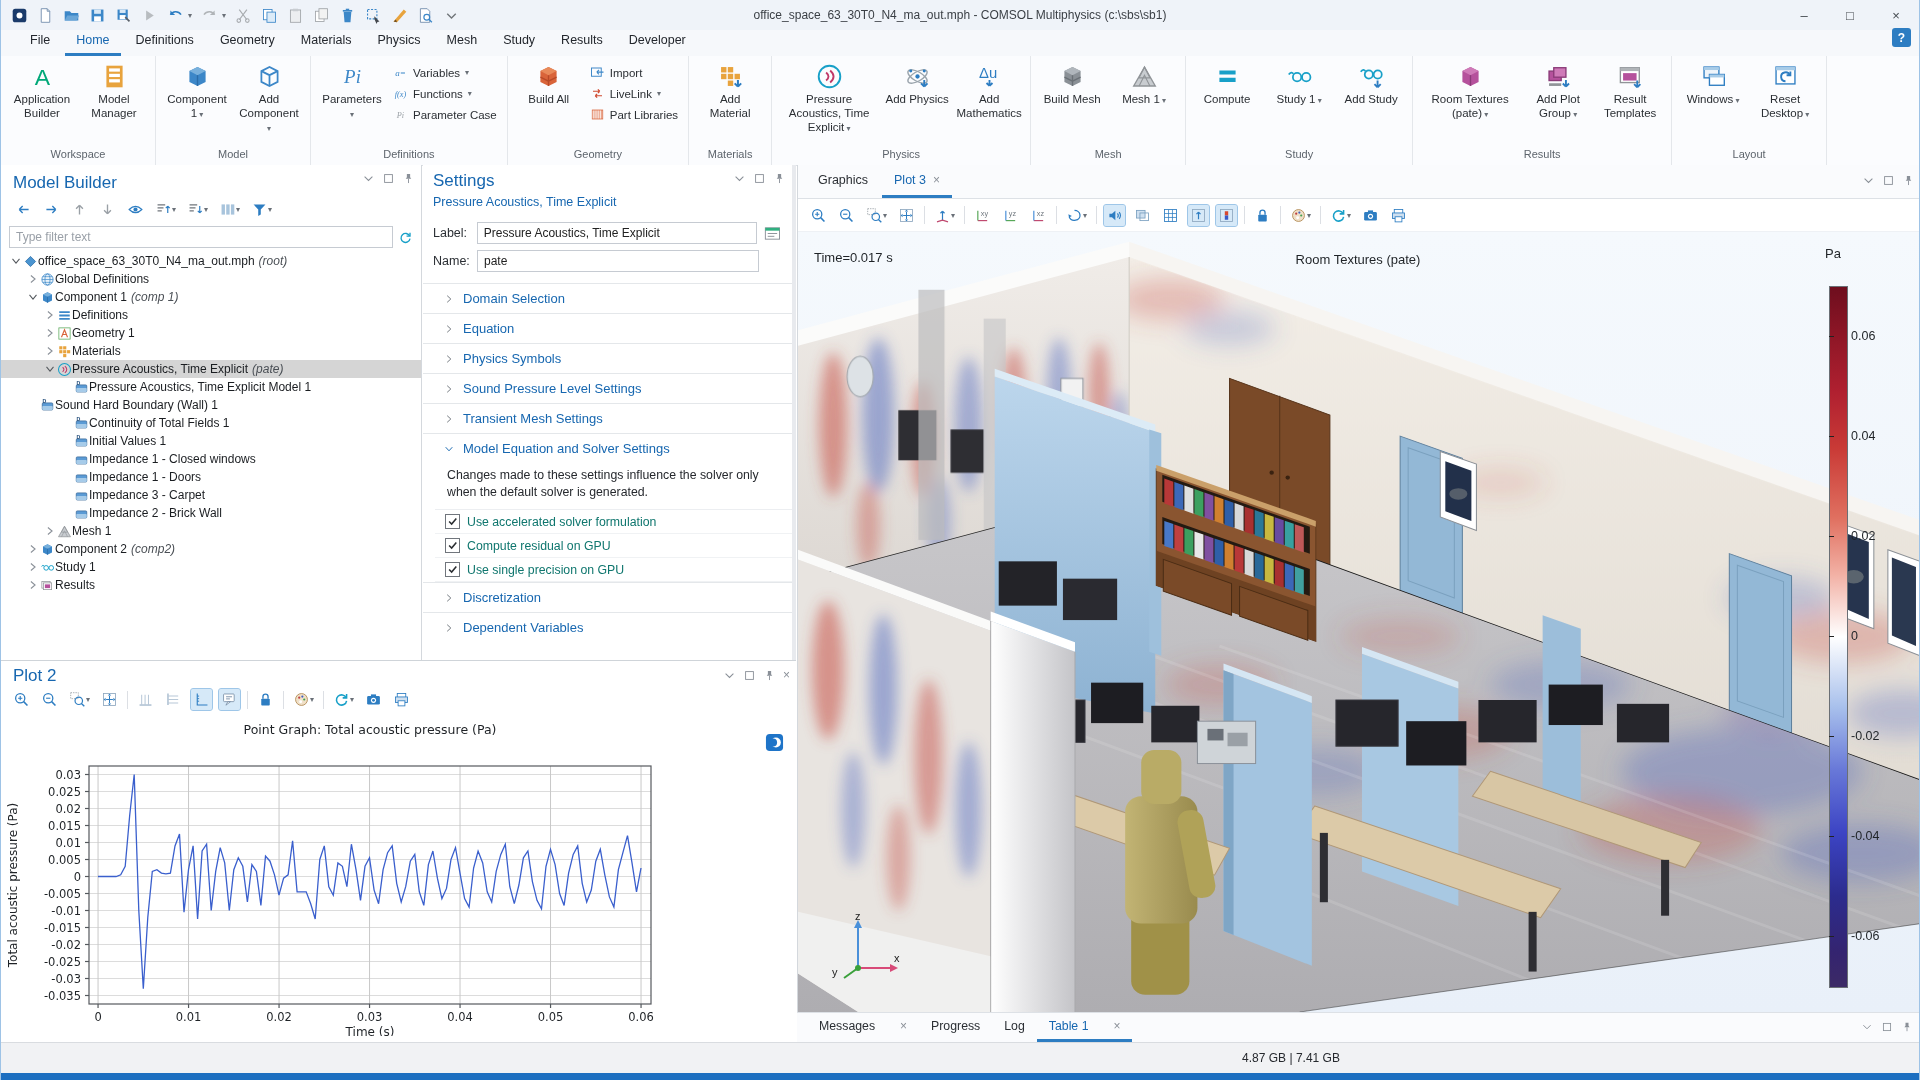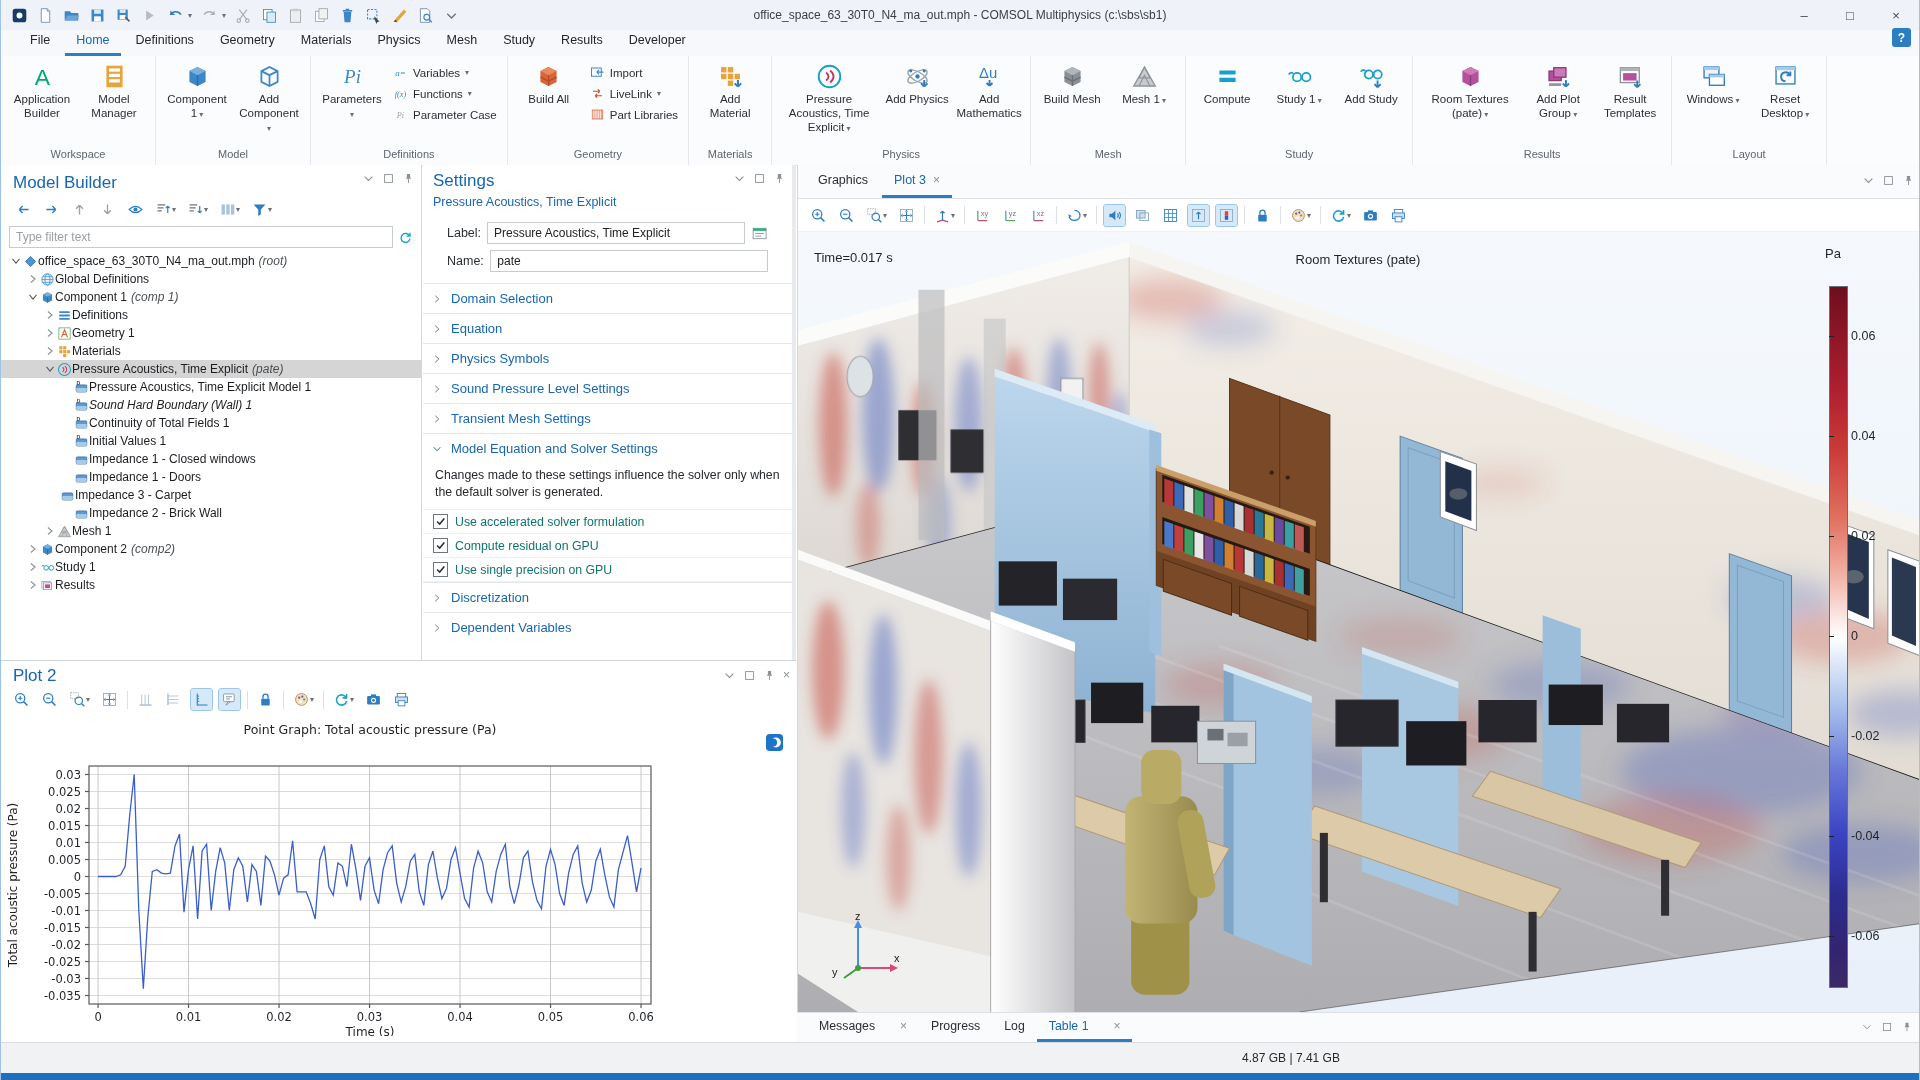--- a/index.html
+++ b/index.html
@@ -55,24 +55,24 @@
   #mb-tree{position:relative;}
   .trow{display:flex;align-items:center;height:18px;cursor:pointer;white-space:nowrap}
   .trow.sel{background:#d5d5d5}
   .trow .arr{width:14px;height:14px;display:inline-flex;flex:none}
   .trow .tlabel{font-size:12px;color:#1a1d21}
   .trow .tsuffix{font-size:12px;color:#4a4f55;font-style:italic;margin-left:4px}
   
   #settings{position:absolute;left:422px;top:165px;width:373px;height:495px;background:#fff;border-right:4px solid #e8eaee;box-sizing:border-box;}
   #set-head{position:relative;padding:6px 0 0 10px;}
   #set-sub{font-size:12.5px;color:#1767b0;padding:4px 0 10px 10px;}
-  .field-row{display:flex;align-items:center;padding:3px 24px;}
+  .field-row{display:flex;align-items:center;padding:3px 10px;}
   .field-row .cap{width:44px;font-size:12.5px;color:#2b2f34}
   .field-row input{height:20px;border:1px solid #c6cbd2;font-size:12px;padding:0 6px;color:#222;font-family:inherit}
-  .sec{border-top:1px solid #e4e7ea;}
+  .sec{border-top:1px solid #e4e7ea;padding-left:12px;}
   .sec-head{display:flex;align-items:center;gap:8px;height:29px;padding-left:8px;cursor:pointer}
   .sec-head .arr{width:12px;height:12px}
   .sec-head .slabel{font-size:13px;color:#1767b0;}
   .sec-note{font-size:12.3px;color:#26292e;padding:4px 12px 9px;line-height:1.35;border-bottom:1px solid #eceef1}
   .cbrow{display:flex;align-items:center;gap:7px;height:23px;padding-left:10px;border-bottom:1px solid #f0f2f4;cursor:pointer}
   .cbox{width:13px;height:13px;border:1px solid #70757c;background:#fff;flex:none;display:flex;align-items:center;justify-content:center}
   .cbox svg{width:11px;height:11px}
   .cblabel{font-size:12.3px;color:#0f766e}
   
   #plot2{position:absolute;left:0;top:660px;width:795px;height:382px;background:#fff;border-top:1px solid #cfd4d9;box-sizing:border-box;}
@@ -779,21 +779,21 @@
           <span class="arr ico"></span>
           <span class="ico" style="height: 15px; width: 15px;">
             <svg viewBox="0 0 20 20">
               <rect x="3" y="6.5" width="14" height="9.5" rx="1.4" fill="#5b9bd5" stroke="#3a6a9a"></rect>
               <rect x="3" y="10.5" width="14" height="5.5" rx="1.2" fill="#a6cbe9"></rect>
               <text x="3.2" y="6.5" font-size="7" fill="#1d4876" font-weight="bold" font-family="Liberation Sans,sans-serif">D</text>
             </svg>
           </span>
           <span class="tlabel">Pressure Acoustics, Time Explicit Model 1</span>
         </div>
-        <div class="trow" style="padding-left: 59px; font-style: italic;">
+        <div class="trow" style="padding-left: 25px;">
           <span class="arr ico"></span>
           <span class="ico" style="height: 15px; width: 15px;">
             <svg viewBox="0 0 20 20">
               <rect x="3" y="6.5" width="14" height="9.5" rx="1.4" fill="#5b9bd5" stroke="#3a6a9a"></rect>
               <rect x="3" y="10.5" width="14" height="5.5" rx="1.2" fill="#a6cbe9"></rect>
               <text x="3.2" y="6.5" font-size="7" fill="#1d4876" font-weight="bold" font-family="Liberation Sans,sans-serif">D</text>
             </svg>
           </span>
           <span class="tlabel">Sound Hard Boundary (Wall) 1</span>
         </div>
@@ -832,21 +832,21 @@
         <div class="trow" style="padding-left: 59px;">
           <span class="arr ico"></span>
           <span class="ico" style="height: 15px; width: 15px;">
             <svg viewBox="0 0 20 20">
               <rect x="3" y="6.5" width="14" height="9.5" rx="1.4" fill="#5b9bd5" stroke="#3a6a9a"></rect>
               <rect x="3" y="10.5" width="14" height="5.5" rx="1.2" fill="#a6cbe9"></rect>
             </svg>
           </span>
           <span class="tlabel">Impedance 1 - Doors</span>
         </div>
-        <div class="trow" style="padding-left: 45px;">
+        <div class="trow" style="padding-left: 59px;">
           <span class="arr ico"></span>
           <span class="ico" style="height: 15px; width: 15px;">
             <svg viewBox="0 0 20 20">
               <rect x="3" y="6.5" width="14" height="9.5" rx="1.4" fill="#5b9bd5" stroke="#3a6a9a"></rect>
               <rect x="3" y="10.5" width="14" height="5.5" rx="1.2" fill="#a6cbe9"></rect>
             </svg>
           </span>
           <span class="tlabel">Impedance 3 - Carpet</span>
         </div>
         <div class="trow" style="padding-left: 59px;">

